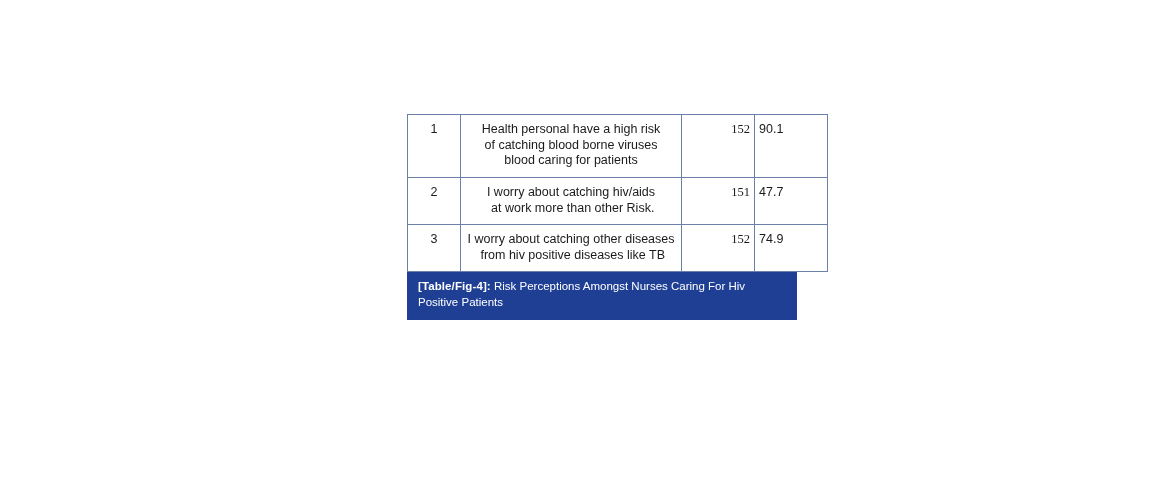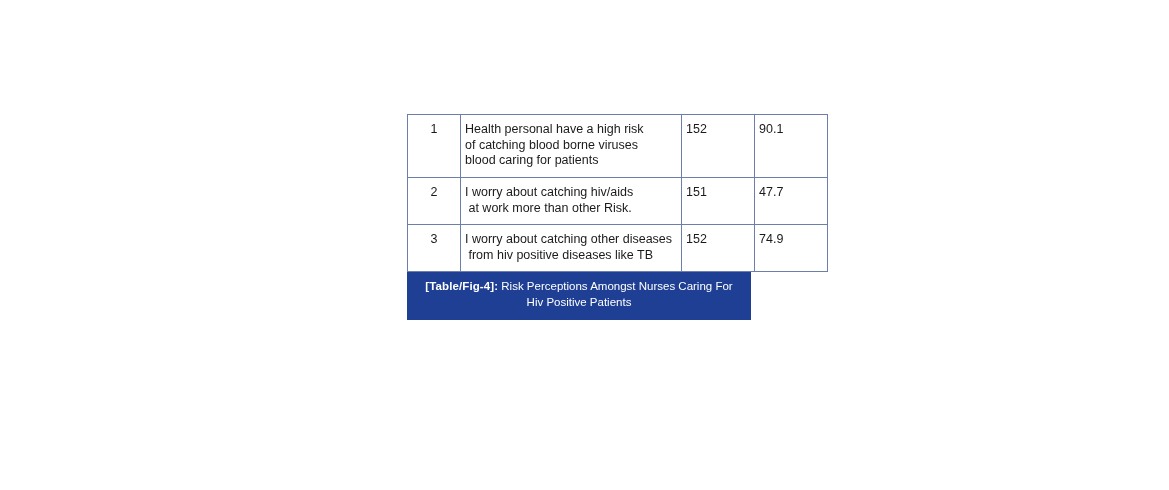--- a/index.html
+++ b/index.html
@@ -36,44 +36,45 @@
     vertical-align: top;
     padding: 7px 4px 8px 4px;
   }
 
   td.col-num {
     width: 44px;
     text-align: center;
   }
   td.col-stmt {
     width: 212px;
-    text-align: left;
+    text-align: center;
     padding-left: 9px;
   }
   td.col-n {
     width: 64px;
-    text-align: left;
+    text-align: right;
+    font-family: Liberation Serif, serif;
   }
   td.col-pct {
     width: 64px;
     text-align: left;
   }
 
   .stmt-line {
     display: block;
     white-space: pre;
   }
 
   .caption {
     background: #1f3f94;
     color: #ffffff;
-    width: 344px;
+    width: 390px;
     box-sizing: border-box;
     padding: 7px 10px 9px 10px;
-    text-align: center;
+    text-align: left;
     font-size: 11.5px;
     line-height: 1.35;
     border: 1px solid #1f3f94;
     border-top: none;
   }
   .caption .cap-label {
     font-weight: bold;
     letter-spacing: 0.1px;
   }
   .caption .cap-text {

